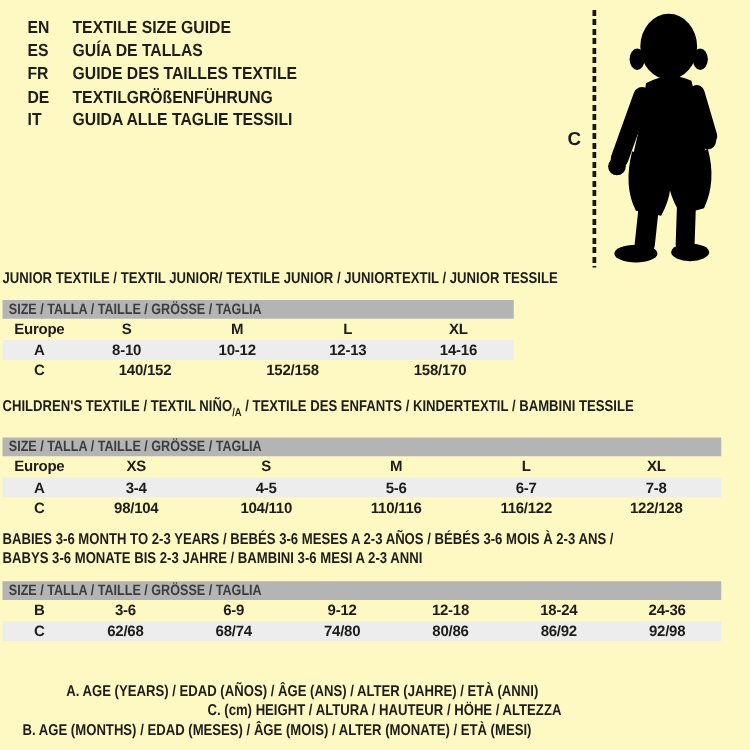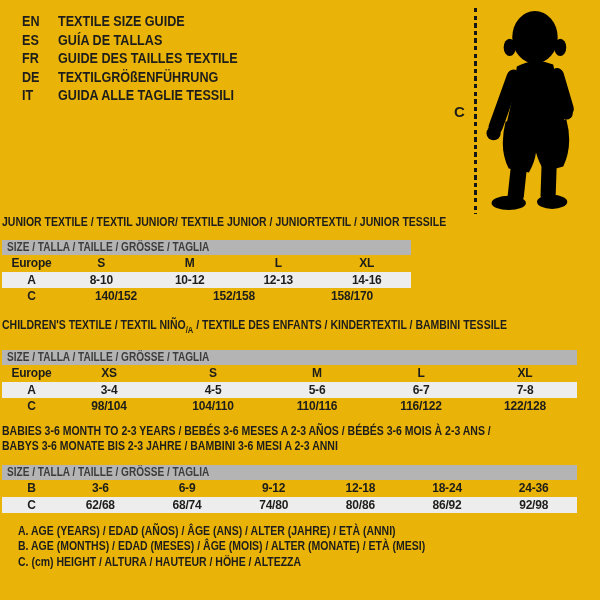--- a/index.html
+++ b/index.html
@@ -1,18 +1,18 @@
 <!DOCTYPE html>
 <html><head>
 <meta charset="utf-8">
 <style>
   html,body{margin:0;padding:0;}
   body{width:600px;height:600px;background:#ffffff;overflow:hidden;}
   .page{
-    position:relative;width:600px;height:600px;background:#eab308;
+    position:relative;width:600px;height:600px;background:#fef9c3;
     font-family:"Liberation Sans",sans-serif;font-weight:bold;color:#1d1d1b;
     -webkit-font-smoothing:antialiased;
   }
   .condense{display:inline-block;transform:scaleX(0.84);transform-origin:0 50%;white-space:nowrap;}
 
   
   .lang-block{position:absolute;top:12px;left:22px;font-size:14px;line-height:18.6px;}
   .lang-row{display:flex;transform:scaleX(0.9);transform-origin:0 50%;white-space:nowrap;}
   .lang-code{width:40px;flex:0 0 40px;}
 
@@ -35,21 +35,21 @@
   .tbl-children .tbl-title{margin-bottom:17px;}
   .tbl-babies .tbl-title{margin-bottom:11px;}
   .band{height:15px;background:#b4b4b4;font-size:12px;line-height:15px;padding-left:5px;color:#3c3c3c;}
   .trow{display:flex;height:16.5px;line-height:16.5px;font-size:12px;letter-spacing:-0.2px;}
   .trow.shade{background:#ededed;}
   .rlabel{width:55px;flex:0 0 55px;padding-left:4px;box-sizing:border-box;text-align:center;}
   .cell{flex:1;text-align:center;}
   sub{font-size:9px;line-height:0;}
 
   
-  .notes{position:absolute;left:18px;top:524px;font-size:12.5px;line-height:15.4px;}
+  .notes{position:absolute;left:18px;top:546px;font-size:12.5px;line-height:15.4px;text-align:right;}
 </style>
 </head>
 <body>
 
 <div class="page">
 
   <div class="lang-block">
       <div class="lang-row">
         <span class="lang-code">EN</span>
         <span class="lang-title">TEXTILE SIZE GUIDE</span>
@@ -179,17 +179,17 @@
           <div class="cell">74/80</div>
           <div class="cell">80/86</div>
           <div class="cell">86/92</div>
           <div class="cell">92/98</div>
         </div>
       </div>
   </section>
 
   <div class="notes">
       <div><span class="condense">A. AGE (YEARS) / EDAD (AÑOS) / ÂGE (ANS) / ALTER (JAHRE) / ETÀ (ANNI)</span></div>
+      <div><span class="condense">C. (cm) HEIGHT / ALTURA / HAUTEUR / HÖHE / ALTEZZA</span></div>
       <div><span class="condense">B. AGE (MONTHS) / EDAD (MESES) / ÂGE (MOIS) / ALTER (MONATE) / ETÀ (MESI)</span></div>
-      <div><span class="condense">C. (cm) HEIGHT / ALTURA / HAUTEUR / HÖHE / ALTEZZA</span></div>
     </div>
 
 </div>
 
 </body></html>

